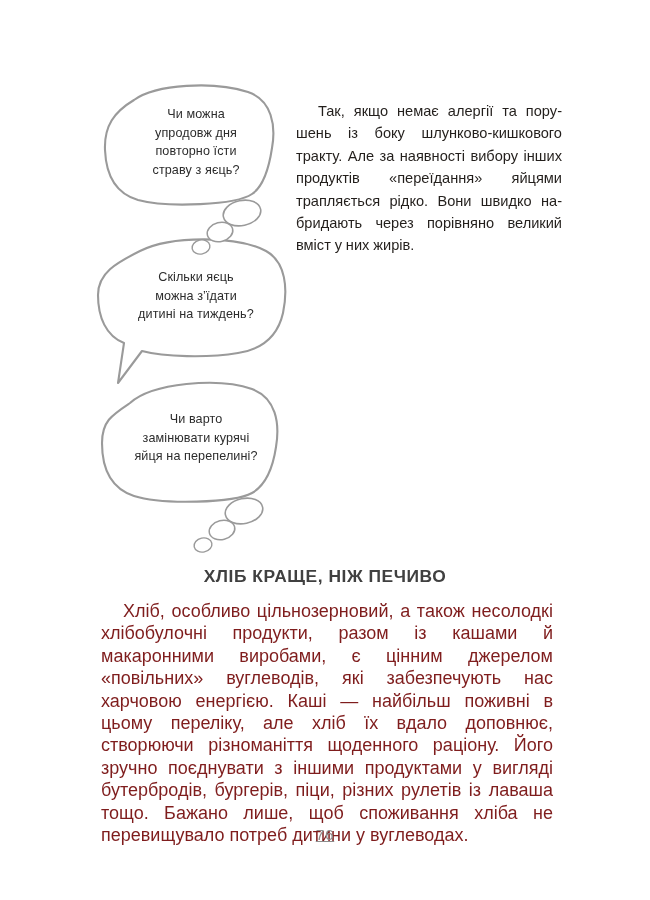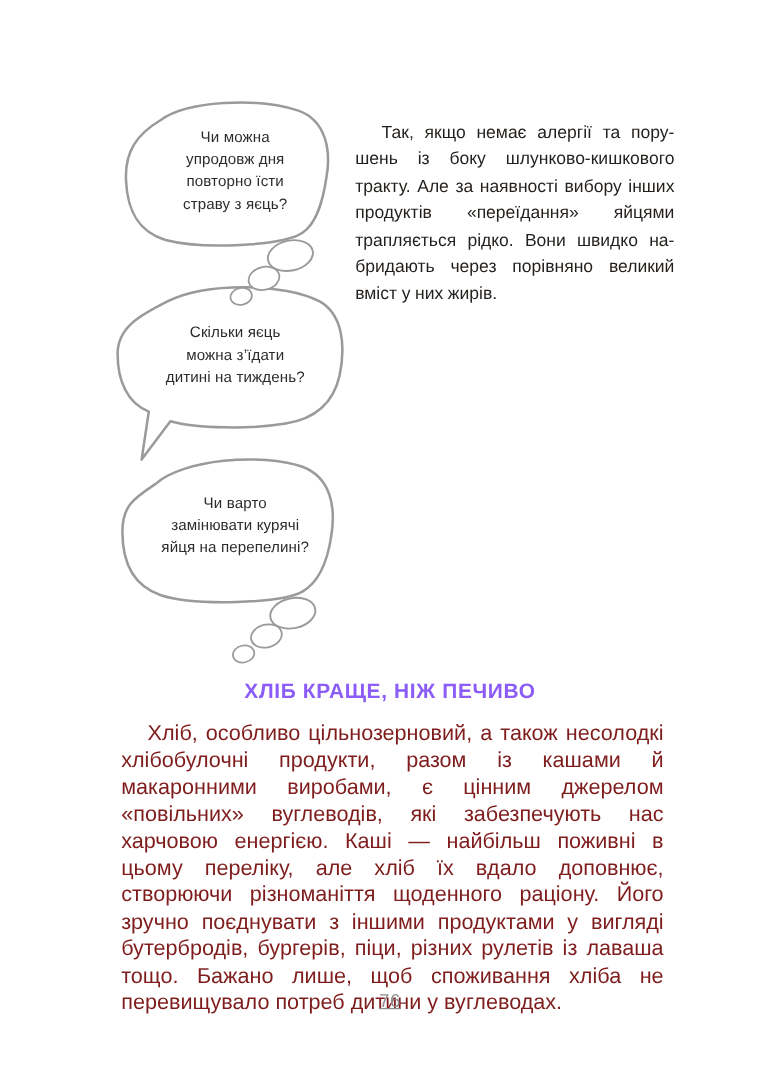--- a/index.html
+++ b/index.html
@@ -94,21 +94,21 @@
   .section-heading {
     position: absolute;
     left: 0;
     top: 552px;
     width: 650px;
     text-align: center;
     font-family: "Liberation Sans", sans-serif;
     font-size: 17.4px;
     font-weight: bold;
     letter-spacing: 0.55px;
-    color: #8b5cf6;
+    color: #404040;
   }
 
   
   .body-full {
     position: absolute;
     left: 101px;
     top: 600px;
     width: 452px;
   }
   .body-full p {

